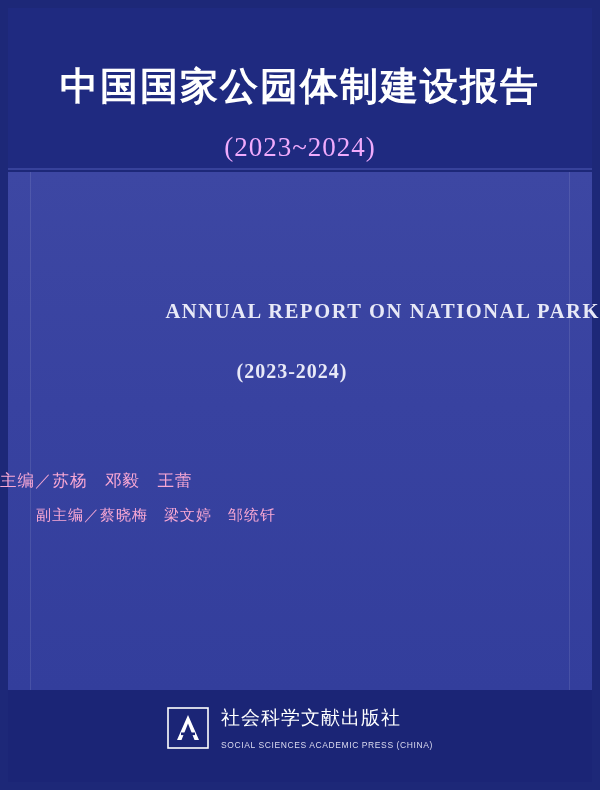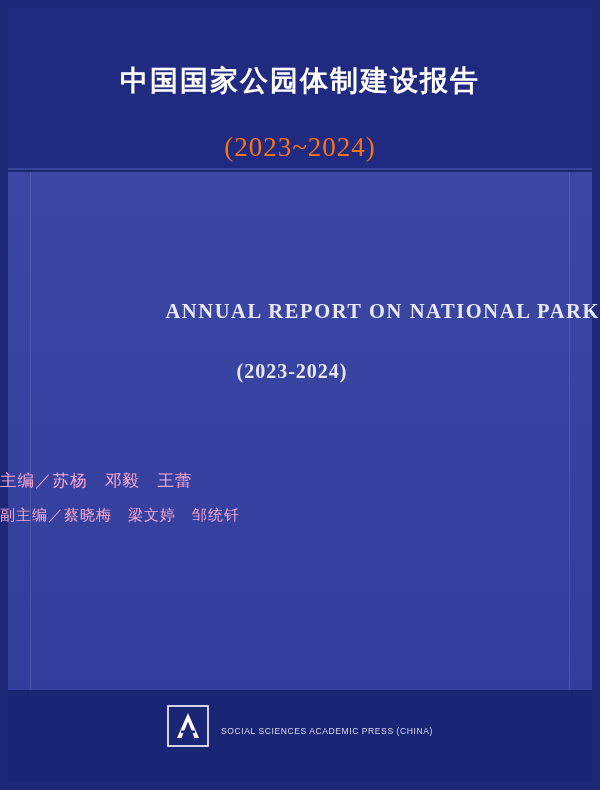--- a/index.html
+++ b/index.html
@@ -73,31 +73,31 @@
 
   .cn-title {
     position: absolute;
     left: 0;
     right: 0;
     top: 66px;
     text-align: center;
     color: #ffffff;
     font-family: "DejaVu Sans", "Liberation Sans", sans-serif;
     font-weight: bold;
-    font-size: 28px;
+    font-size: 38px;
     letter-spacing: 2px;
     line-height: 1.1;
   }
   .cn-years {
     position: absolute;
     left: 0;
     right: 0;
     top: 132px;
     text-align: center;
-    color: #f97316;
+    color: #f0abfc;
     font-family: "Liberation Serif", serif;
     font-size: 27px;
     letter-spacing: 1px;
   }
 
   .en-title {
     position: absolute;
     left: 0;
     right: 0;
     top: 296px;
@@ -131,20 +131,21 @@
     text-align: left;
     color: #f9a8d4;
     font-family: "DejaVu Sans", "Liberation Sans", sans-serif;
     font-size: 16.5px;
     letter-spacing: 1px;
   }
   .editors .row2 {
     display: block;
     margin-top: 14px;
     font-size: 15px;
+    margin-left: 36px;
   }
 
   
   .publisher {
     position: absolute;
     left: 0;
     right: 0;
     top: 705px;
     display: flex;
     align-items: center;
@@ -203,16 +204,17 @@
 
   <div class="publisher">
     <span class="logo-mark">
       <svg width="42" height="42" viewBox="0 0 42 42" aria-hidden="true">
         <rect x="1" y="1" width="40" height="40" fill="none" stroke="#ffffff" stroke-width="1.6"></rect>
         <path d="M21 8 L32 33 L27.5 33 L21 16.5 L14.5 33 L10 33 Z" fill="#ffffff"></path>
         <rect x="14" y="25.5" width="14" height="2.6" fill="#1b2576"></rect>
       </svg>
     </span>
     <span class="pub-text">
+      <span class="pub-cn">社会科学文献出版社</span>
       <span class="pub-en">SOCIAL SCIENCES ACADEMIC PRESS (CHINA)</span>
     </span>
   </div>
 </div>
 
 </body></html>

